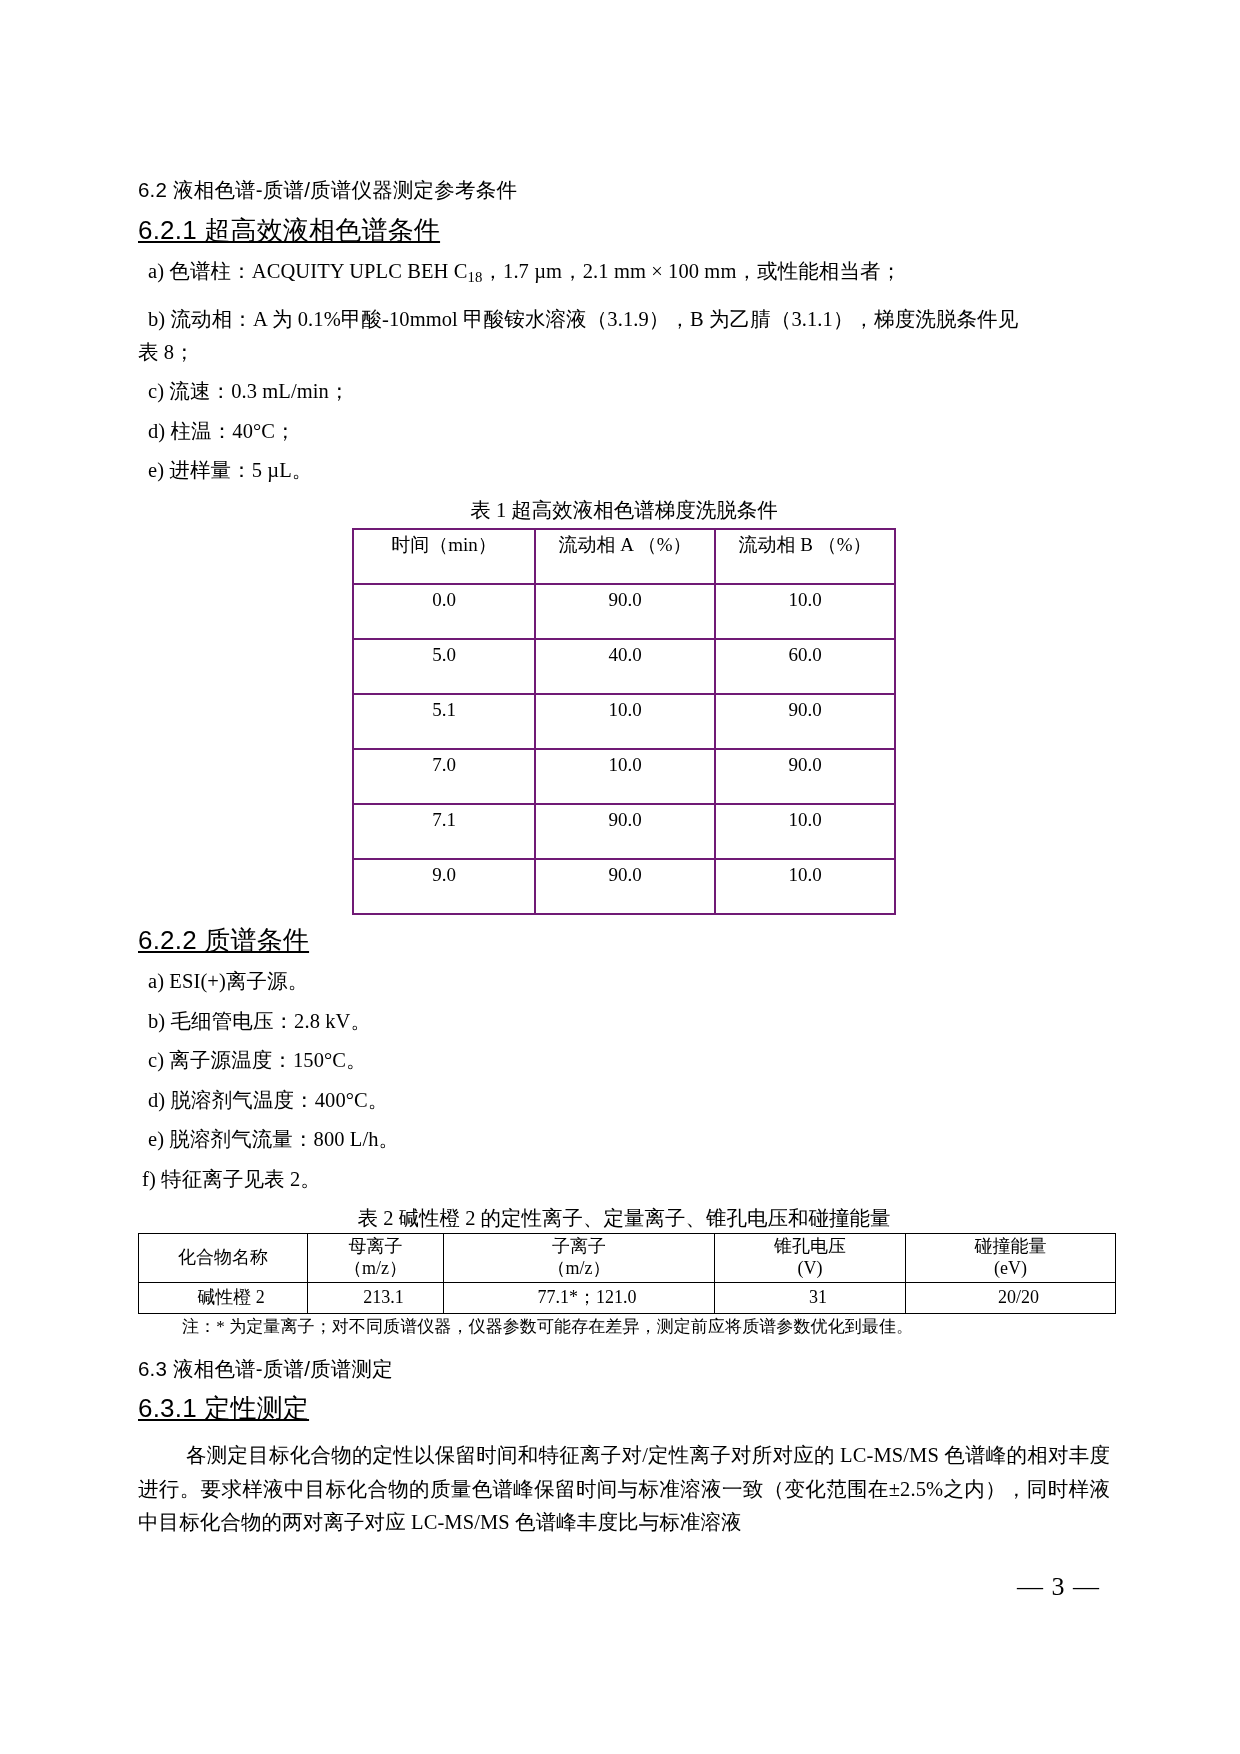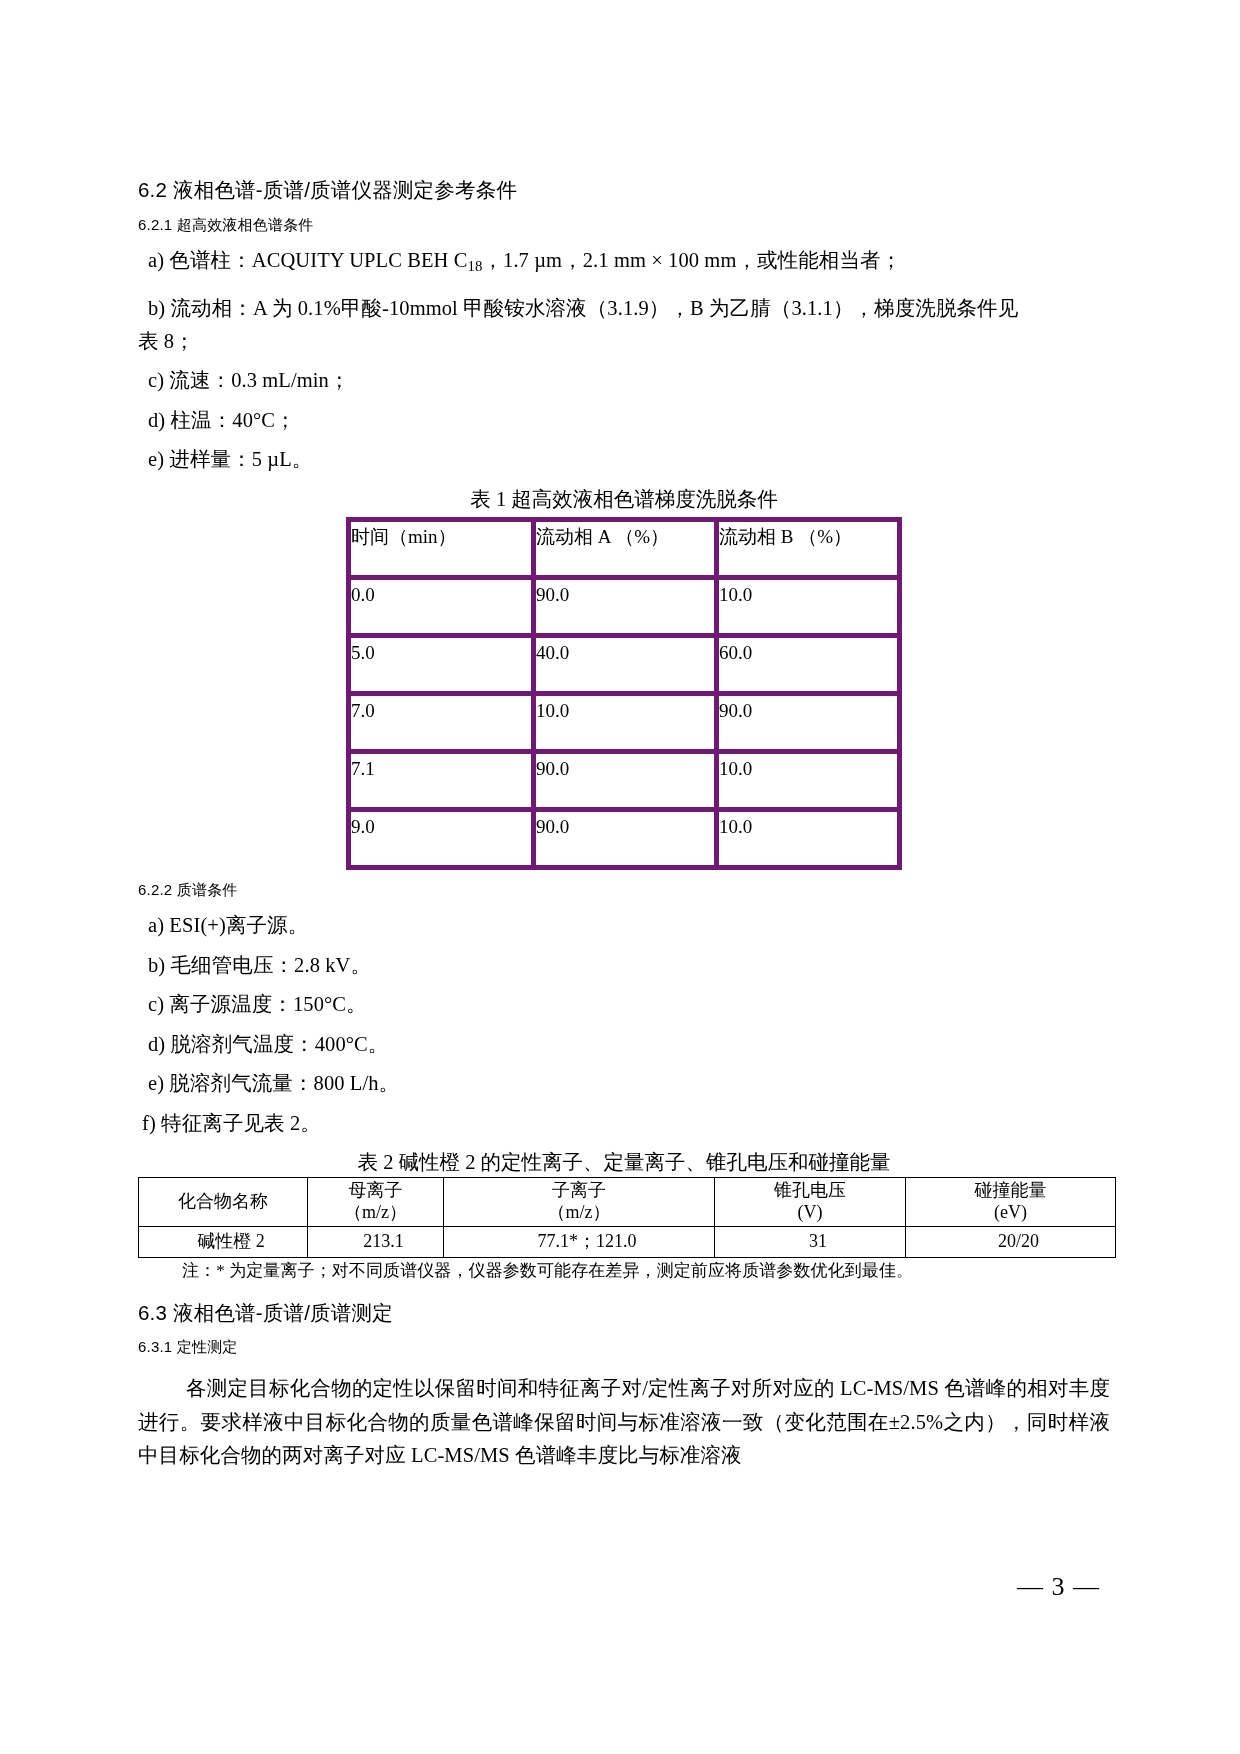--- a/index.html
+++ b/index.html
@@ -28,24 +28,25 @@
   
   .h-sec {
     font-family:"Liberation Sans", sans-serif;
     font-size:20.5px;
     line-height:1.0;
     margin:0 0 16px 0;
     letter-spacing:0.2px;
   }
   .h-sub {
     font-family:"Liberation Sans", sans-serif;
-    font-size:15px;
+    font-size:26px;
     line-height:1.0;
     margin:0 0 18px 0;
     letter-spacing:0.2px;
+    text-decoration:underline;
   }
 
   
   .item {
     font-size:20.5px;
     line-height:1.0;
     margin:0 0 19px 0;
     padding-left:10px;
     letter-spacing:0.1px;
   }
@@ -74,21 +75,22 @@
   .tbl-caption.t2 { margin:2px 0 4px 0; }
 
   
   table.t1 {
     border-collapse:collapse;
     width:536px;
     margin:0 auto 0 auto;
     table-layout:fixed;
   }
   table.t1 td {
-    border:5px solid #701a75;
+    border:2px solid #701a75;
+    text-align:center;
     vertical-align:top;
     font-size:19px;
     height:48px;
     padding:5px 0 0 0;
     line-height:1.1;
   }
   table.t1 td.c1 { width:180px; }
   table.t1 td.c2 { width:178px; }
   table.t1 td.c3 { width:178px; }
 
@@ -178,20 +180,25 @@
         <td class="c1">0.0</td>
         <td class="c2">90.0</td>
         <td class="c3">10.0</td>
       </tr>
       <tr>
         <td class="c1">5.0</td>
         <td class="c2">40.0</td>
         <td class="c3">60.0</td>
       </tr>
       <tr>
+        <td class="c1">5.1</td>
+        <td class="c2">10.0</td>
+        <td class="c3">90.0</td>
+      </tr>
+      <tr>
         <td class="c1">7.0</td>
         <td class="c2">10.0</td>
         <td class="c3">90.0</td>
       </tr>
       <tr>
         <td class="c1">7.1</td>
         <td class="c2">90.0</td>
         <td class="c3">10.0</td>
       </tr>
       <tr>

